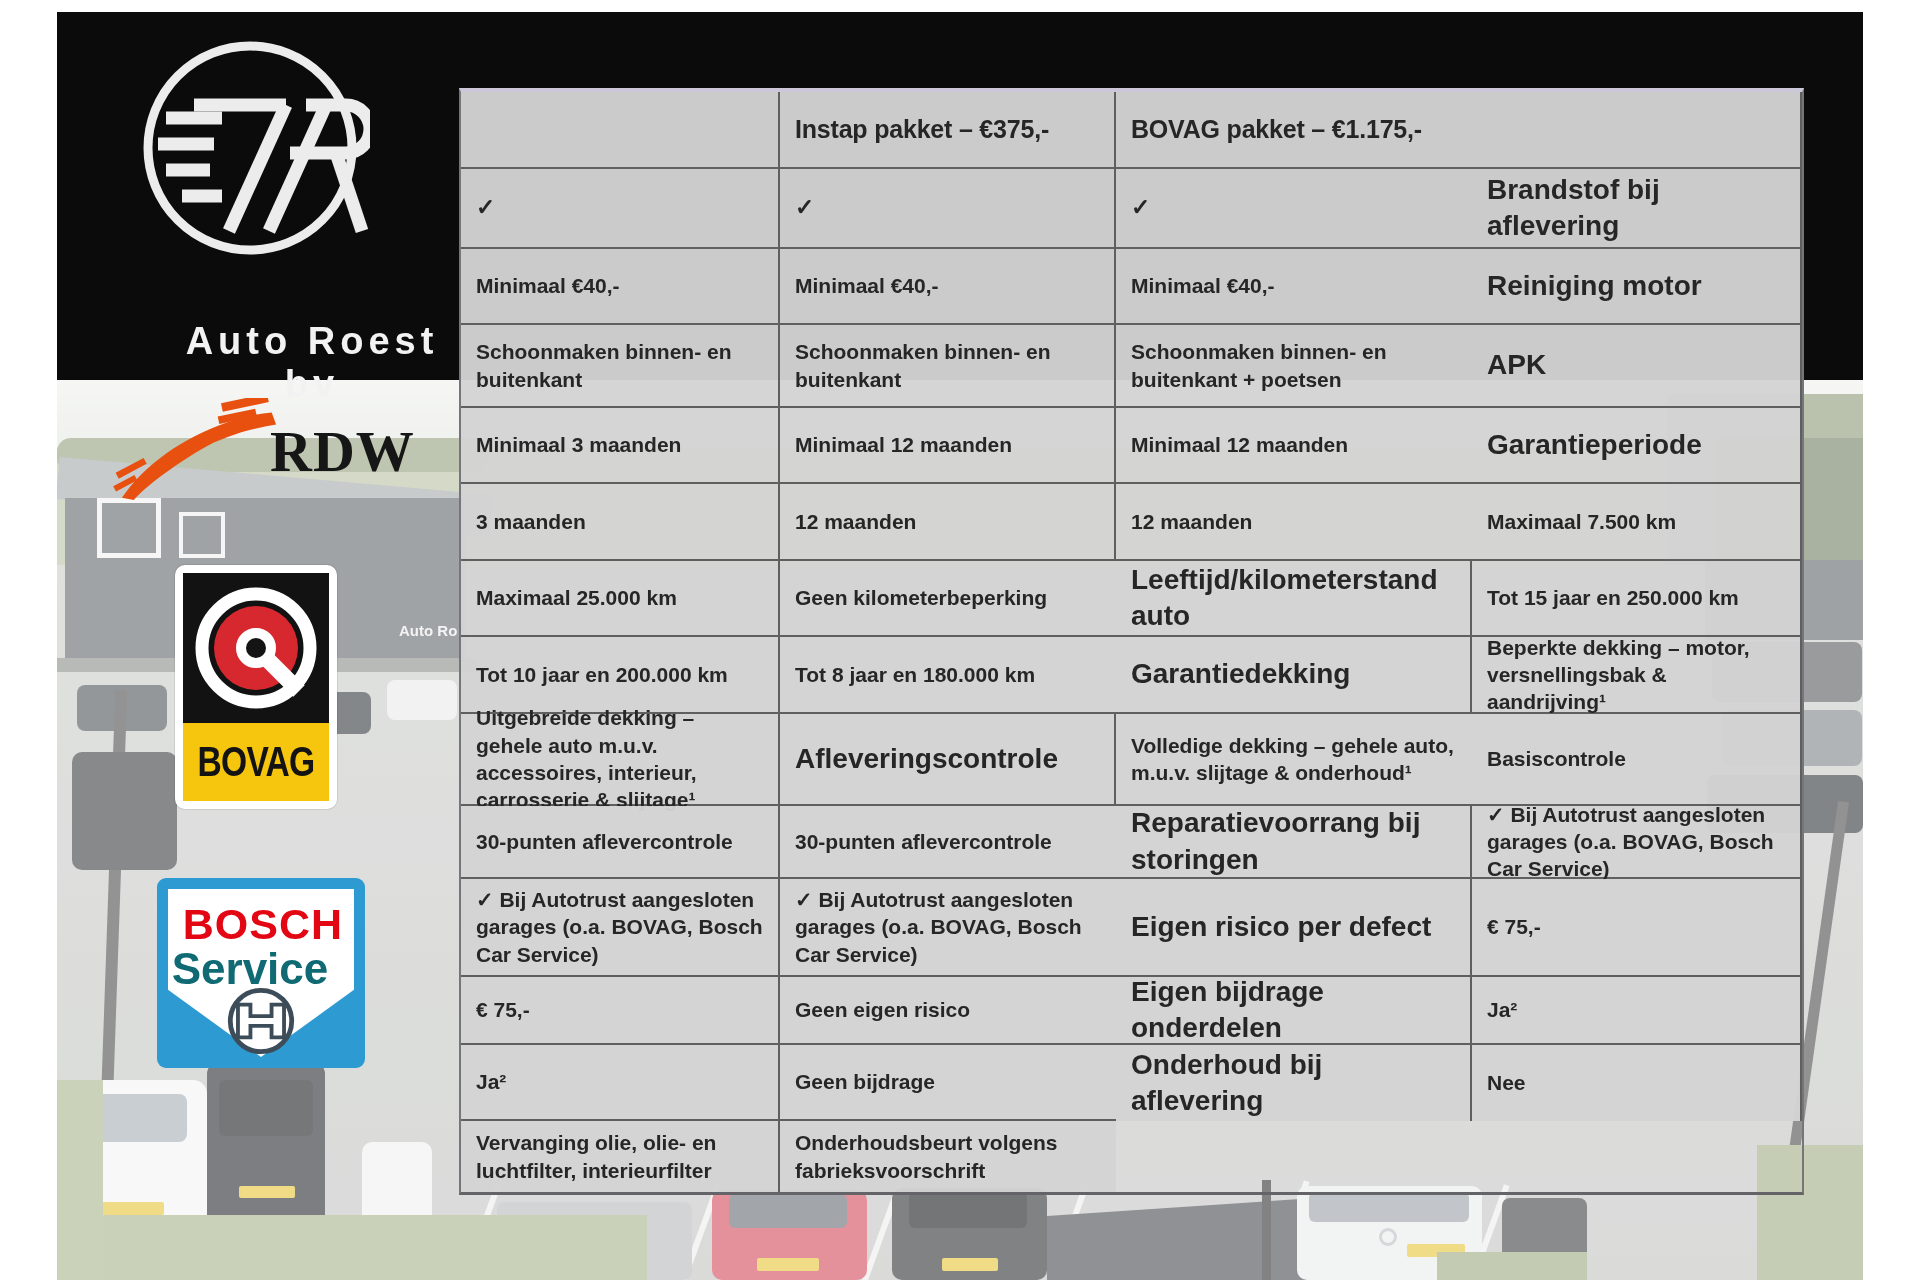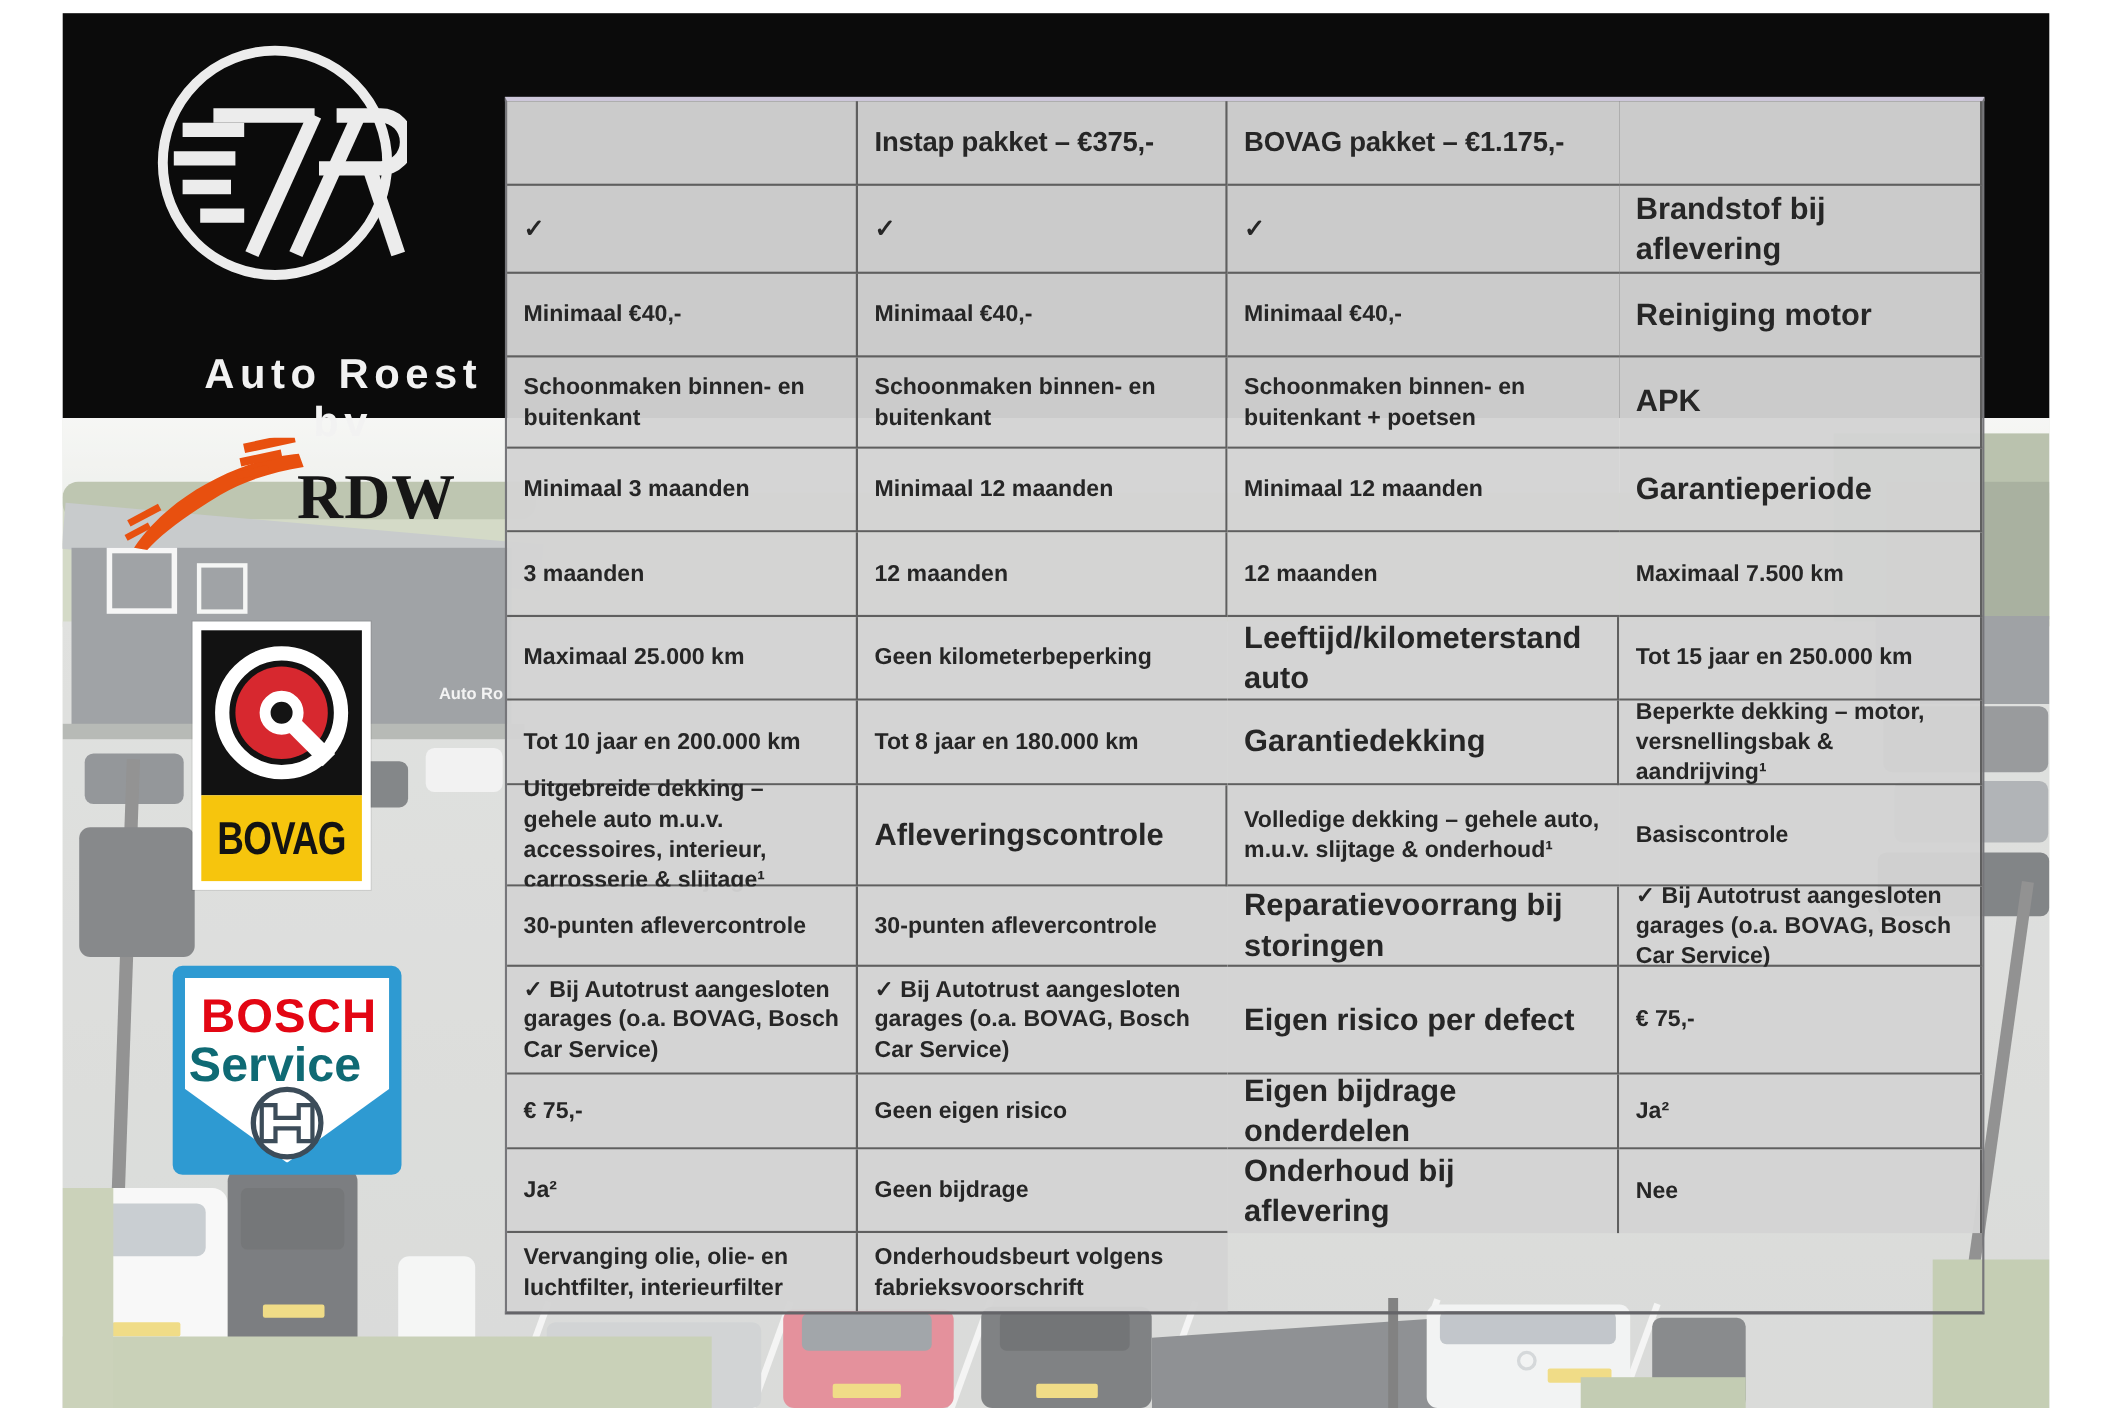--- a/index.html
+++ b/index.html
@@ -28,21 +28,21 @@
   .cell.last-row{border-bottom:none;}
   .cell.hdr{font-size:25px;letter-spacing:-0.2px;}
   .cell.chk{font-size:23px;}
   .cell.lbl{font-size:28px;}
 
   
   #rdw{left:112px;top:398px;width:300px;height:115px;z-index:6;}
   #rdw-text{left:158px;top:20px;font-family:"Liberation Serif",serif;font-weight:700;
             font-size:58px;color:#161616;letter-spacing:1px;}
   #bovag{left:175px;top:565px;width:162px;height:244px;background:#ffffff;z-index:6;
-         box-shadow:0 0 0 1px rgba(0,0,0,.08);}
+         box-shadow:0 0 0 1px rgba(0,0,0,.08);border-radius:10px;}
   #bovag-black{left:8px;top:8px;width:146px;height:150px;background:#121212;}
   #bovag-yellow{left:8px;top:158px;width:146px;height:78px;background:#f6c50d;
                 display:flex;align-items:center;justify-content:center;}
   #bovag-text{font-size:42px;font-weight:800;color:#131313;transform:scaleX(.8);letter-spacing:-1px;}
   #bosch{left:157px;top:878px;width:208px;height:190px;background:#2e9ad2;border-radius:9px;z-index:6;}
   #bosch-shield{left:11px;top:11px;width:186px;height:168px;background:#ffffff;
                 clip-path:polygon(0 0,100% 0,100% 60%,50% 100%,0 60%);}
   #bosch-top{left:0;top:22px;width:186px;text-align:right;font-size:43px;font-weight:800;
              color:#e30613;letter-spacing:1px;}
   #bosch-bottom{left:0;top:66px;width:186px;text-align:center;font-size:44px;font-weight:700;

